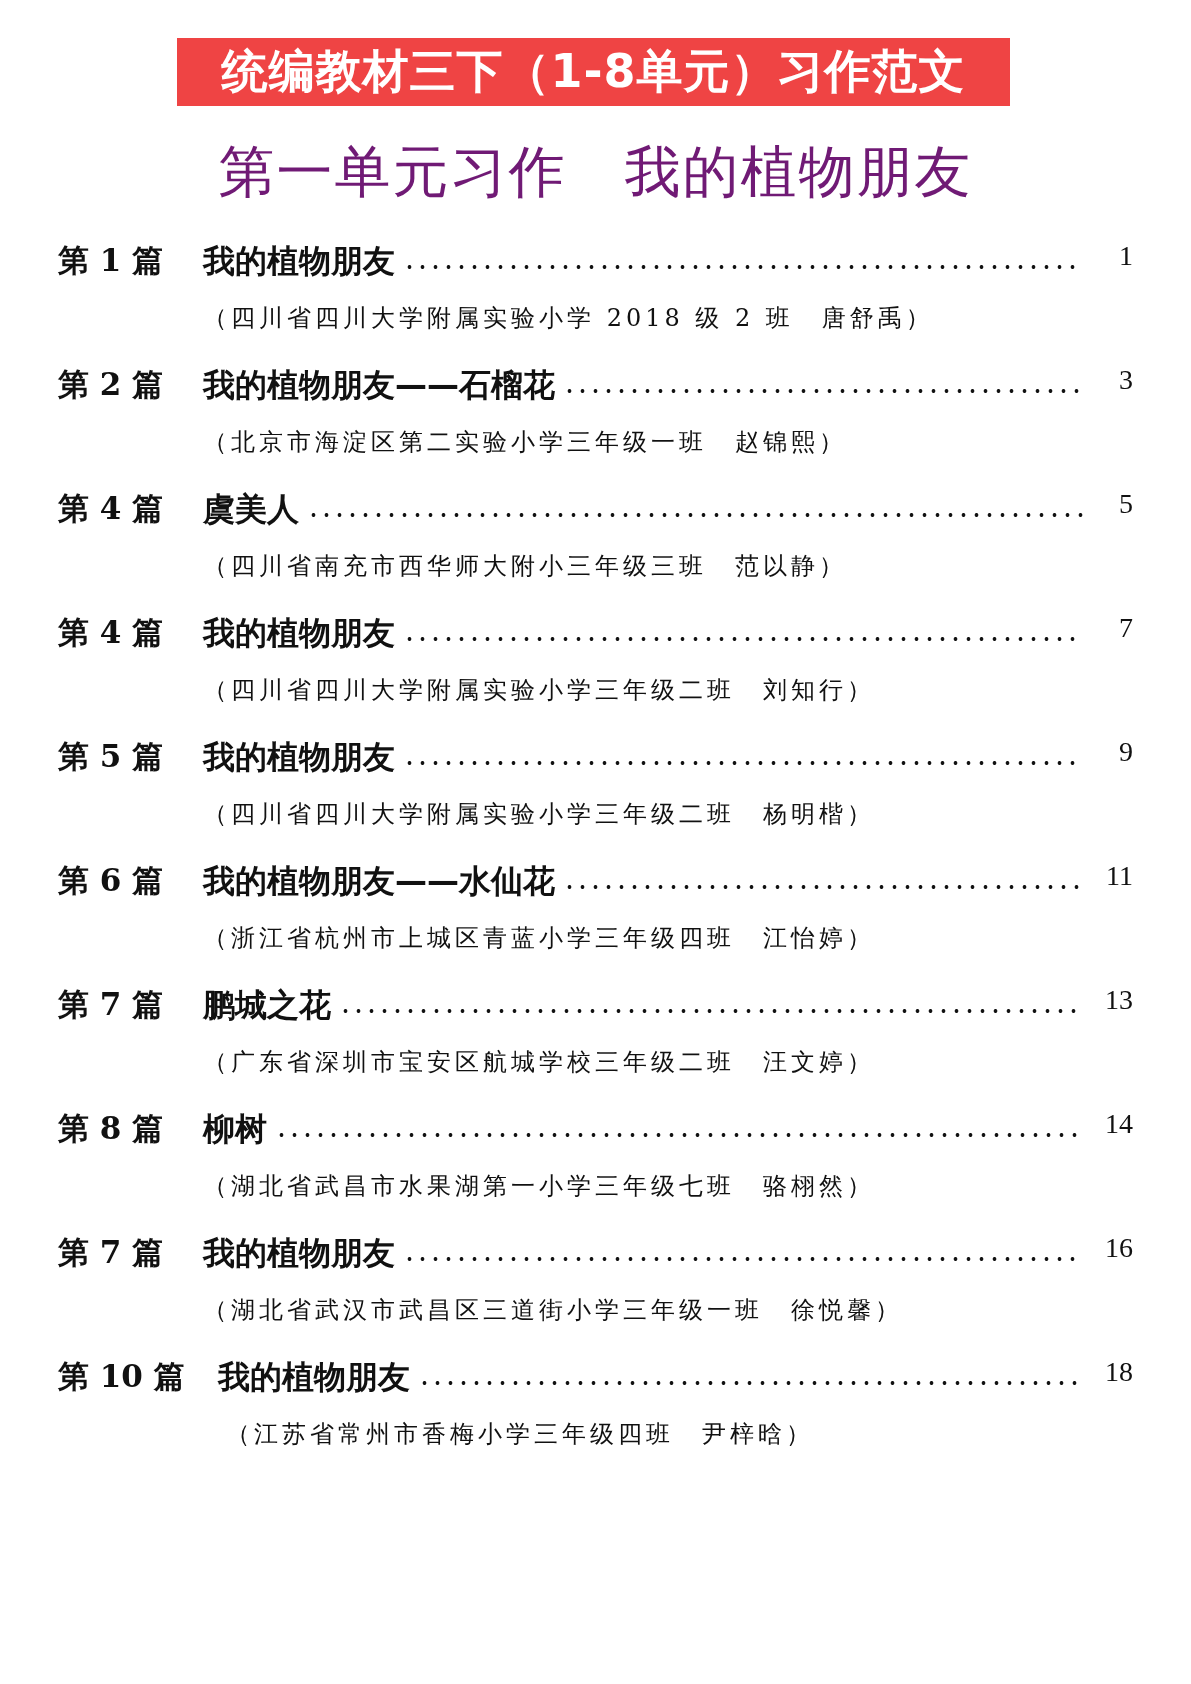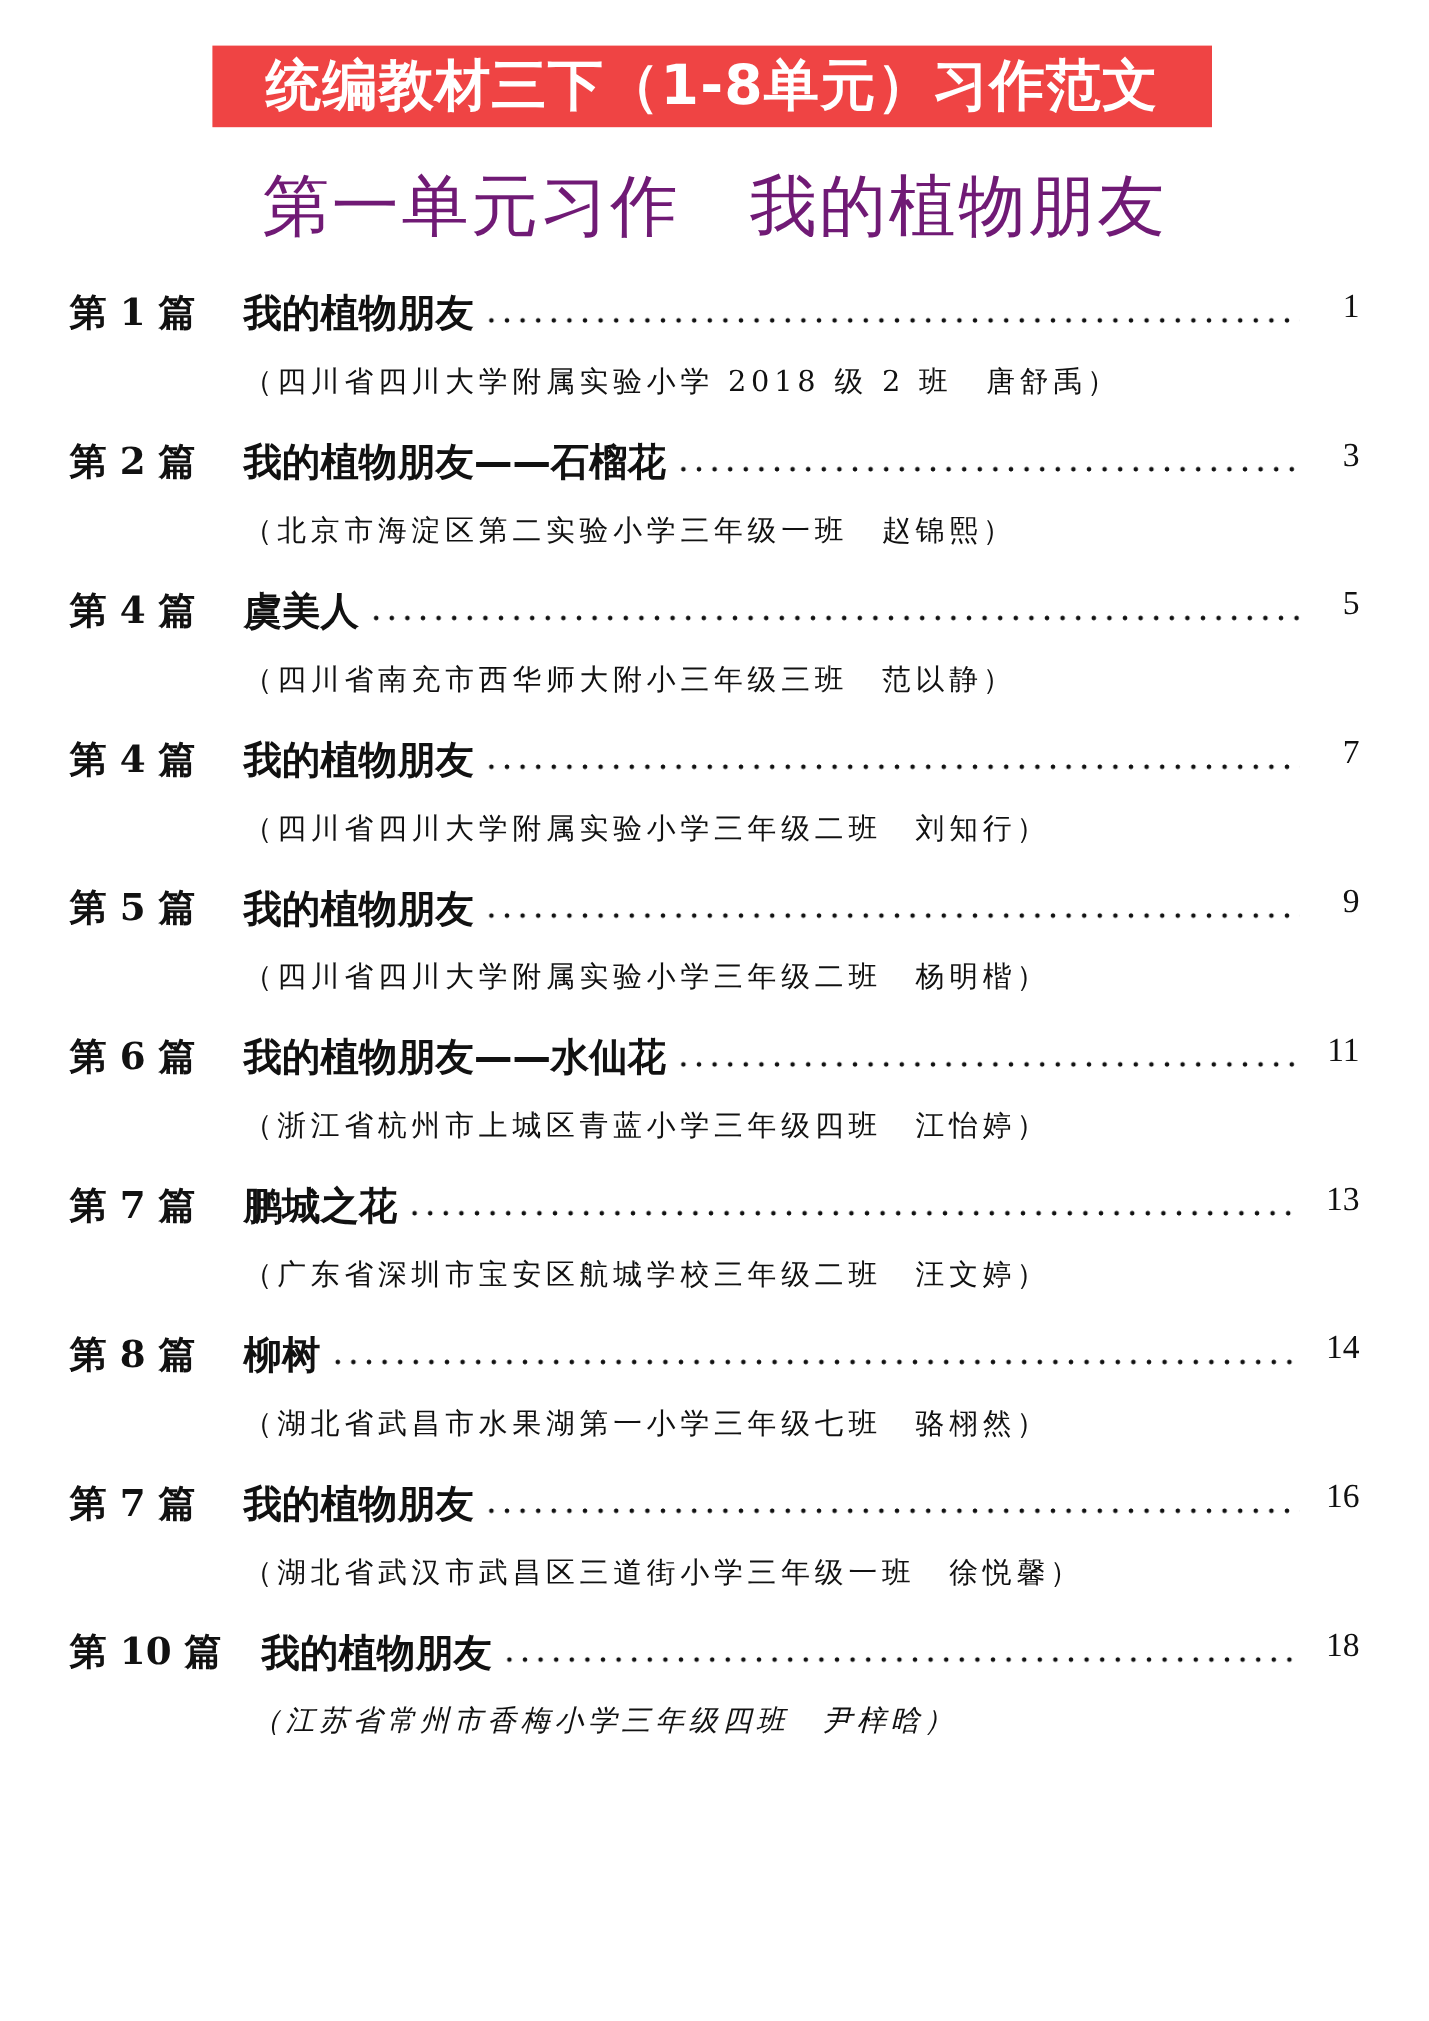--- a/index.html
+++ b/index.html
@@ -22,21 +22,21 @@
   .title { flex: 0 0 auto; font-size: 32px; font-weight: bold; white-space: nowrap;
            font-family: "DejaVu Sans", "Liberation Sans", sans-serif; padding-right: 4px; }
   .leader { flex: 1 1 auto; height: 6px; margin: 0 14px 0 4px; align-self: center;
             background-image: radial-gradient(circle, #111 1.6px, transparent 2.2px);
             background-size: 13px 6px; background-repeat: repeat-x; background-position: left center;
             margin-top: 10px; }
   .page { flex: 0 0 auto; min-width: 36px; text-align: right; font-size: 28px;
           font-family: "Liberation Serif", "DejaVu Serif", serif; }
   .author { position: absolute; left: 145px; top: 62px; font-size: 24px; letter-spacing: 4px;
             white-space: nowrap; font-family: "DejaVu Serif", "Liberation Serif", serif; }
-  .author.shift { left: 152px; font-style: italic; }
+  .author.shift { left: 168px; }
 </style>
 </head>
 <body>
 
 <div class="banner">
   <span>统编教材三下（1-8单元）习作范文</span>
 </div>
 
 <div class="unit-title">第一单元习作　我的植物朋友</div>
 

